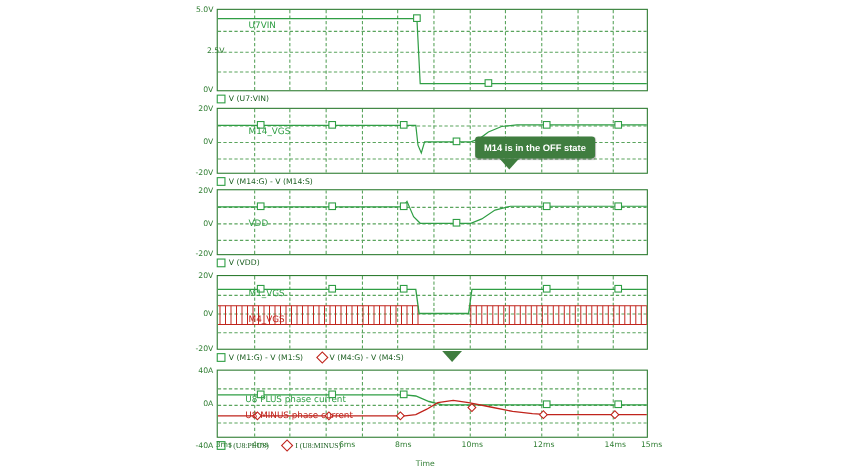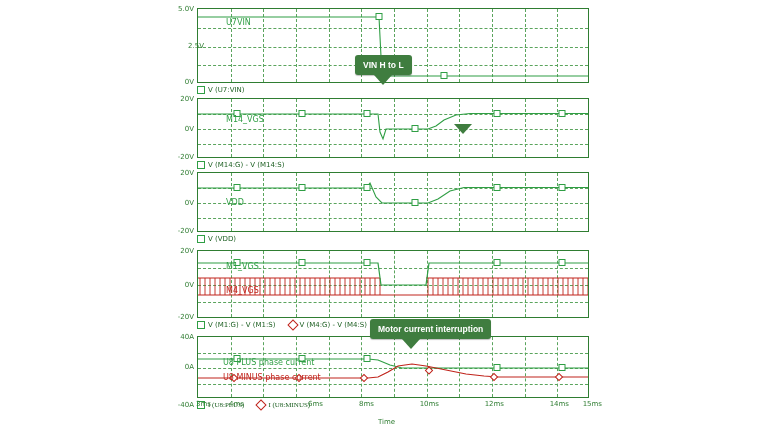--- a/index.html
+++ b/index.html
@@ -363,27 +363,23 @@
     <div class="xtick-label" style="left:216px;top:400px;width:28px;">4ms</div>
     <div class="xtick-label" style="left:281px;top:400px;width:28px;padding-left:14px;">6ms</div>
     <div class="xtick-label" style="left:346px;top:400px;width:28px;">8ms</div>
     <div class="xtick-label" style="left:411px;top:400px;width:28px;">10ms</div>
     <div class="xtick-label" style="left:476px;top:400px;width:28px;">12ms</div>
     <div class="xtick-label" style="left:541px;top:400px;width:28px;">14ms</div>
     <div class="xtick-label" style="left:574px;top:400px;width:28px;">15ms</div>
     <div class="xaxis-title" style="left:378px;top:418px;text-align:center;">Time</div>
   </div>
 
-  <div class="callout" style="left:355px;top:55px;">
-    <div class="bubble">VIN H to L</div>
-    <div class="tail"></div>
-  </div>
 
   <div class="callout" style="left:432px;top:124px;">
+    <div class="bubble">M14 is in the OFF state</div>
     <div class="tail" style="margin-left:22px;"></div>
   </div>
 
   <div class="callout" style="left:370px;top:319px;">
-    <div class="bubble">Motor current interruption</div>
     <div class="tail" style="margin-left:32px;"></div>
   </div>
 
 </div>
 
 </body></html>

